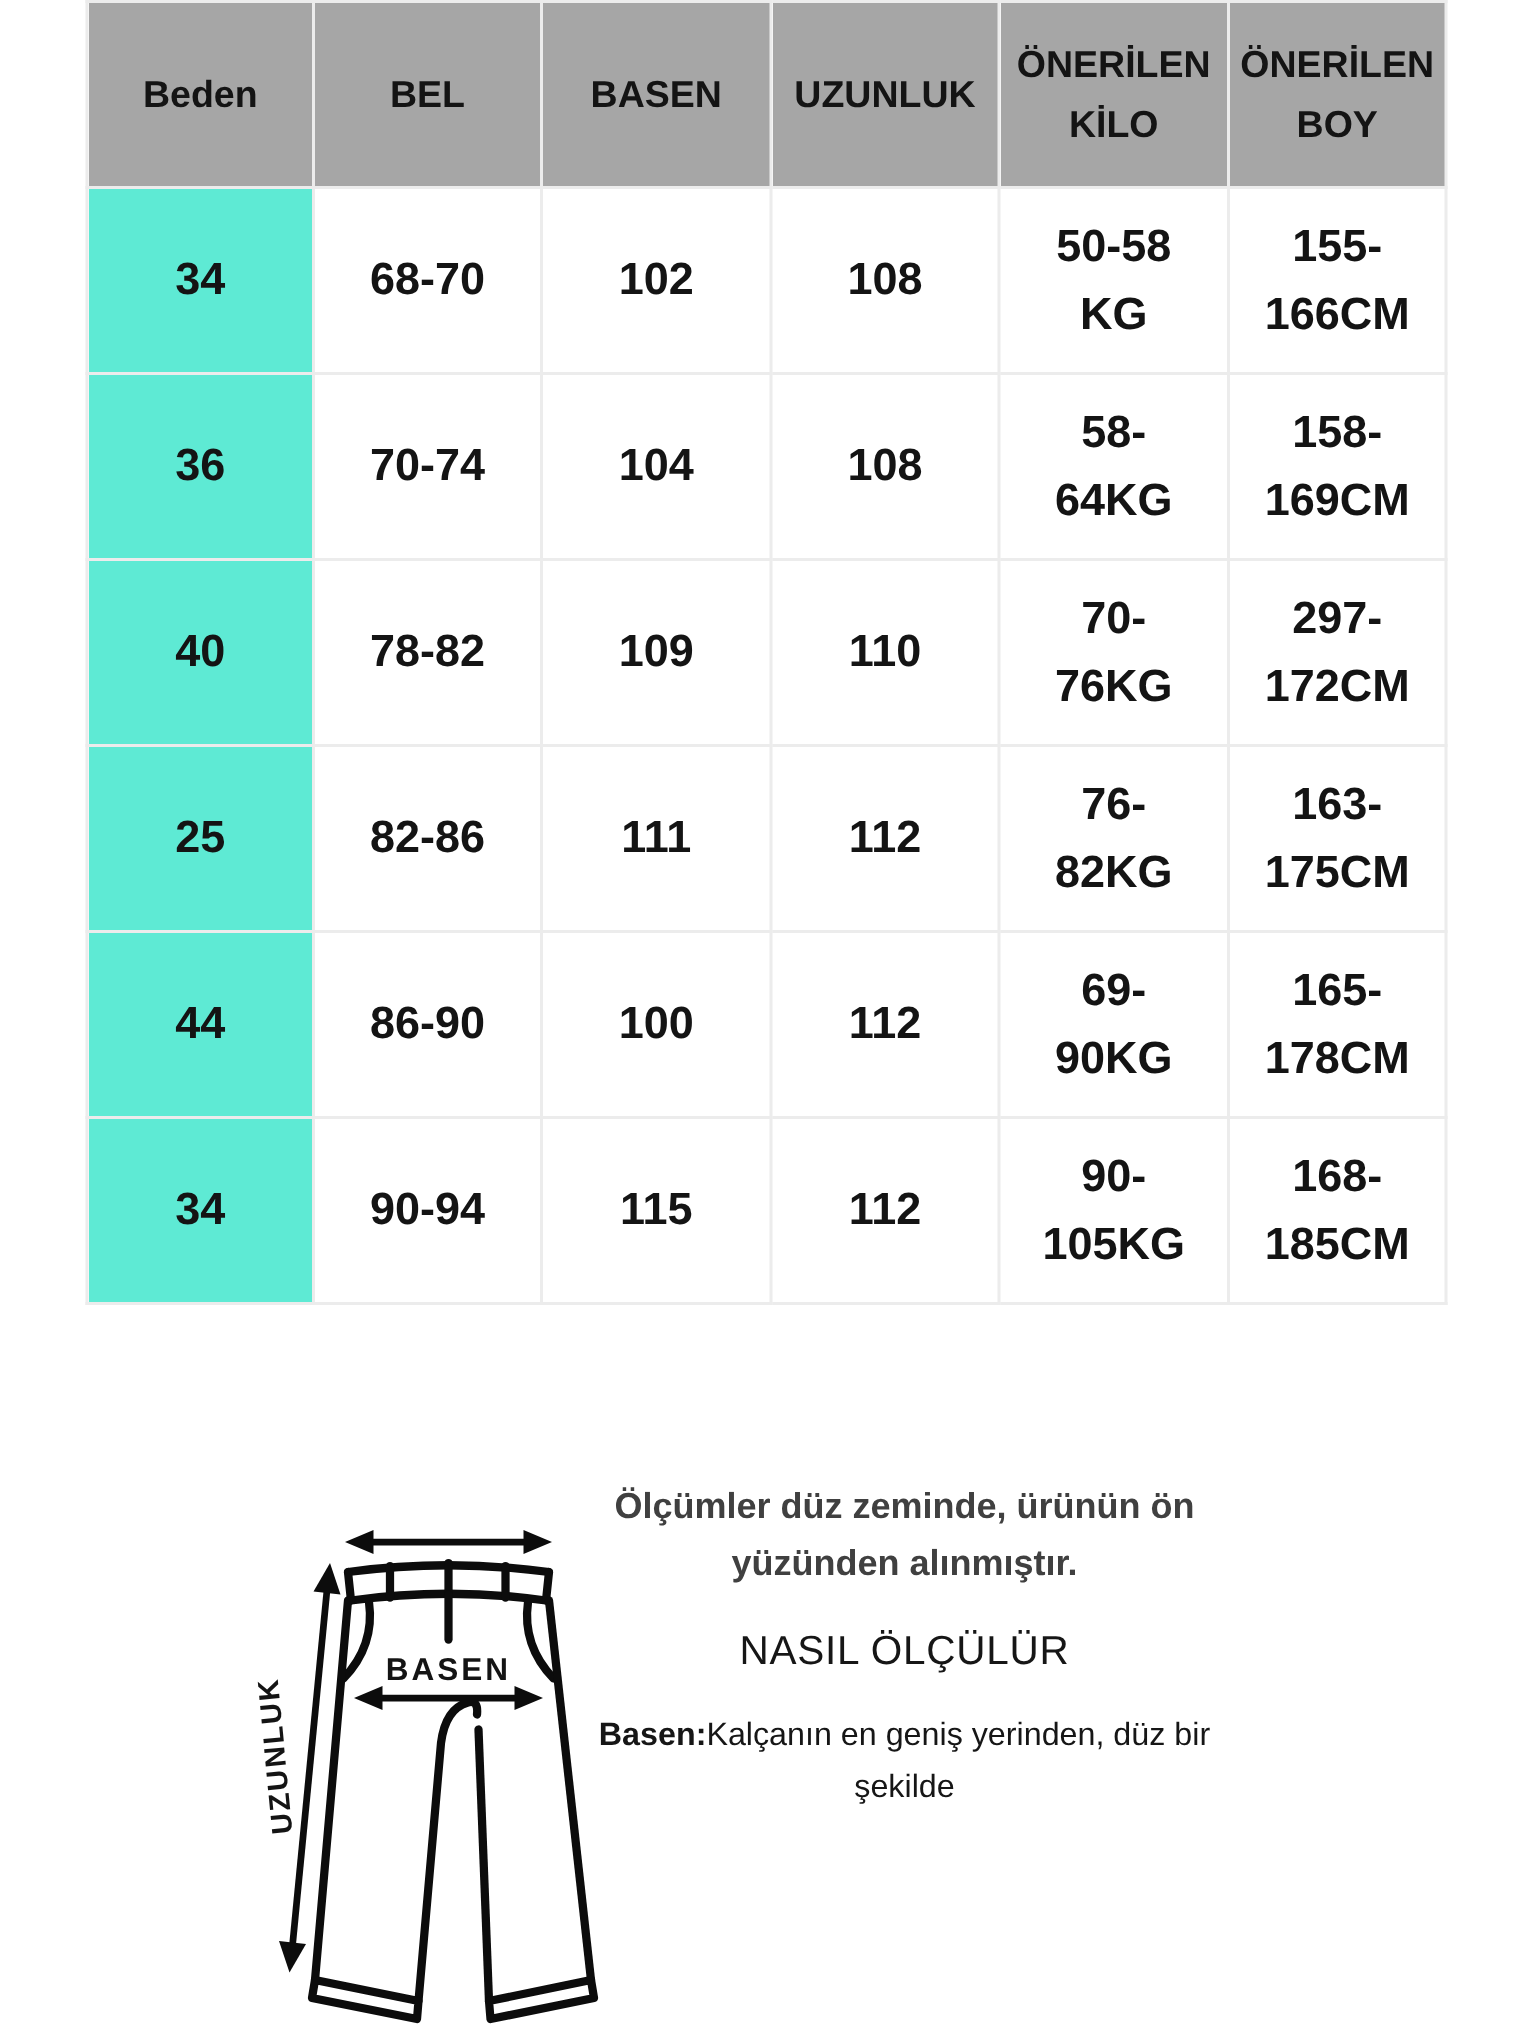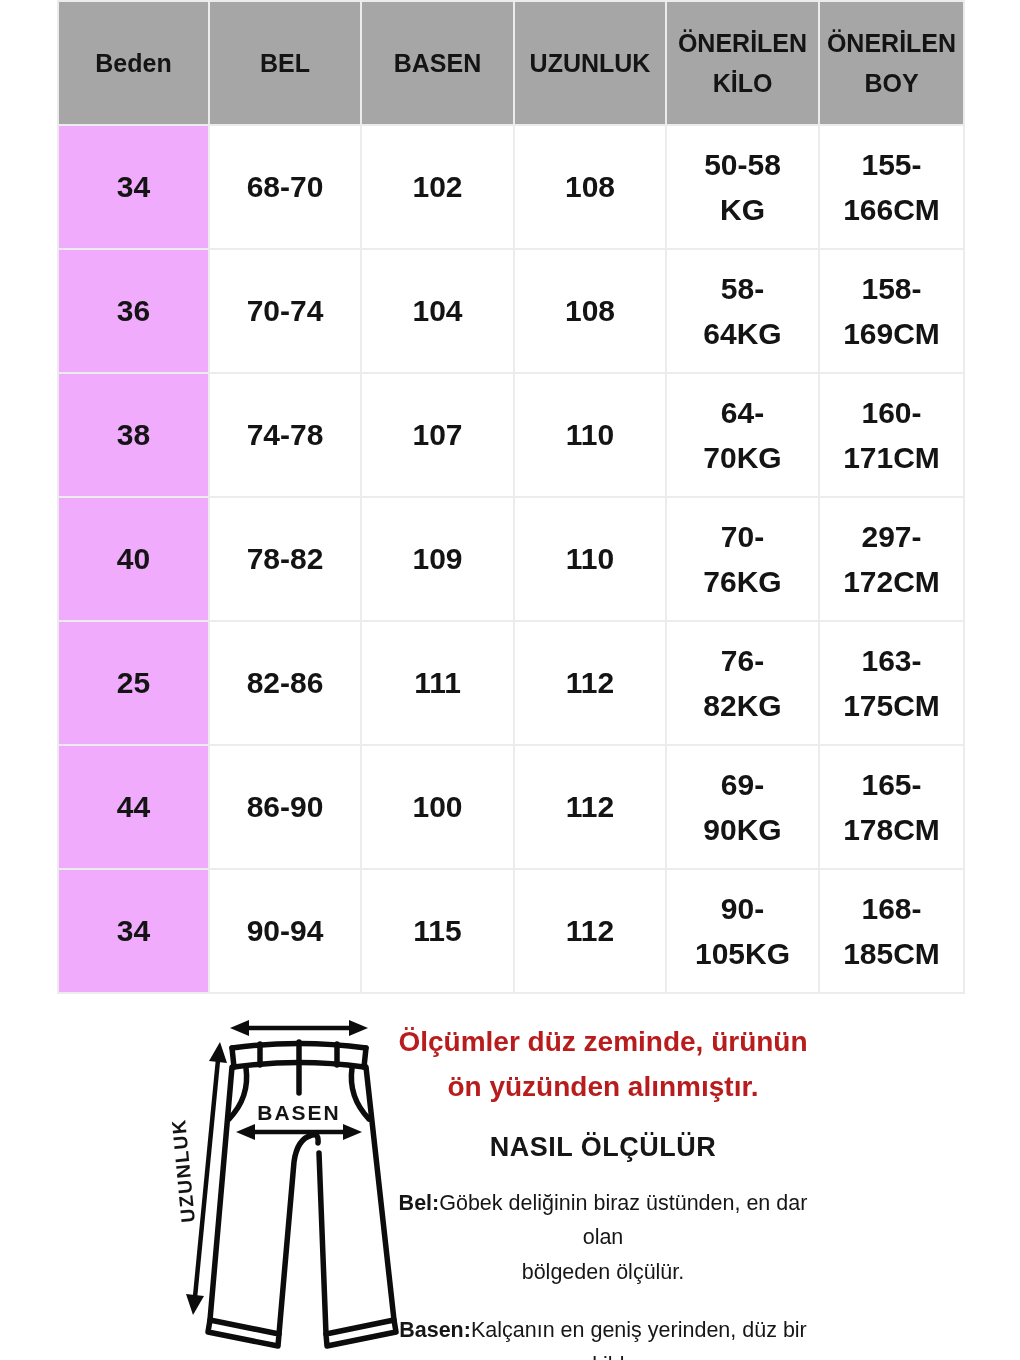--- a/index.html
+++ b/index.html
@@ -13,27 +13,27 @@
   table{border-collapse:collapse;table-layout:fixed;width:906px;}
   th,td{
     border:2px solid #ececec;text-align:center;vertical-align:middle;
     padding:0;color:#141414;overflow:hidden;
   }
   thead th{
     background:#a6a6a6;height:122px;
     font-size:25px;font-weight:bold;line-height:1.6;
   }
   tbody td{background:#ffffff;height:122px;font-size:30px;font-weight:bold;}
-  tbody td.size-col{background:#f0abfc;}
+  tbody td.size-col{background:#5eead4;}
   .hl{display:block;}
   .l{display:block;line-height:45px;}
   
   .info{position:absolute;left:383px;top:986px;width:440px;text-align:center;}
-  .warn{color:#b91c1c;font-weight:bold;font-size:28px;line-height:1.6;margin-top:34px;}
-  .how-title{font-size:27px;font-weight:bold;letter-spacing:.5px;margin-top:22px;}
+  .warn{color:#404040;font-weight:bold;font-size:24px;line-height:1.6;}
+  .how-title{font-size:27px;font-weight:normal;letter-spacing:.5px;margin-top:22px;}
   .mi{font-size:21.5px;line-height:1.62;margin-top:23px;}
   .mi b{font-weight:bold;}
   
   .diagram{position:absolute;left:166px;top:1012px;}
   .diagram .ln{stroke:#0c0c0c;stroke-width:5.5;fill:none;stroke-linecap:round;stroke-linejoin:round;}
   .diagram .ar{stroke:#0c0c0c;stroke-width:4.5;fill:none;stroke-linecap:butt;}
   .diagram .ah{fill:#0c0c0c;stroke:none;}
   .diagram text{fill:#141414;font-family:"Liberation Sans",sans-serif;font-weight:bold;}
 </style>
 </head>
@@ -93,34 +93,20 @@
         <td>70-74</td>
         <td>104</td>
         <td>108</td>
         <td>
             <span class="l">58-</span>
             <span class="l">64KG</span>
           </td>
         <td>
             <span class="l">158-</span>
             <span class="l">169CM</span>
-          </td>
-      </tr>
-      <tr>
-        <td class="size-col">38</td>
-        <td>74-78</td>
-        <td>107</td>
-        <td>110</td>
-        <td>
-            <span class="l">64-</span>
-            <span class="l">70KG</span>
-          </td>
-        <td>
-            <span class="l">160-</span>
-            <span class="l">171CM</span>
           </td>
       </tr>
       <tr>
         <td class="size-col">40</td>
         <td>78-82</td>
         <td>109</td>
         <td>110</td>
         <td>
             <span class="l">70-</span>
             <span class="l">76KG</span>
@@ -217,21 +203,17 @@
   </g>
   <text transform="translate(24,158) rotate(-95.5)" text-anchor="middle" font-size="19.5" letter-spacing="1.5">UZUNLUK</text>
 </svg>
 
 <div class="info">
   <div class="warn">
     <span>Ölçümler düz zeminde, ürünün ön yüzünden alınmıştır.</span><br>
   </div>
   <div class="how-title">NASIL ÖLÇÜLÜR</div>
   <div class="mi">
-    <b>Bel:</b><span>Göbek deliğinin biraz üstünden, en dar olan</span><br>
-    <span>bölgeden ölçülür.</span>
-  </div>
-  <div class="mi">
     <b>Basen:</b><span>Kalçanın en geniş yerinden, düz bir şekilde</span><br>
     
   </div>
 
 </div>
 
 </body></html>

